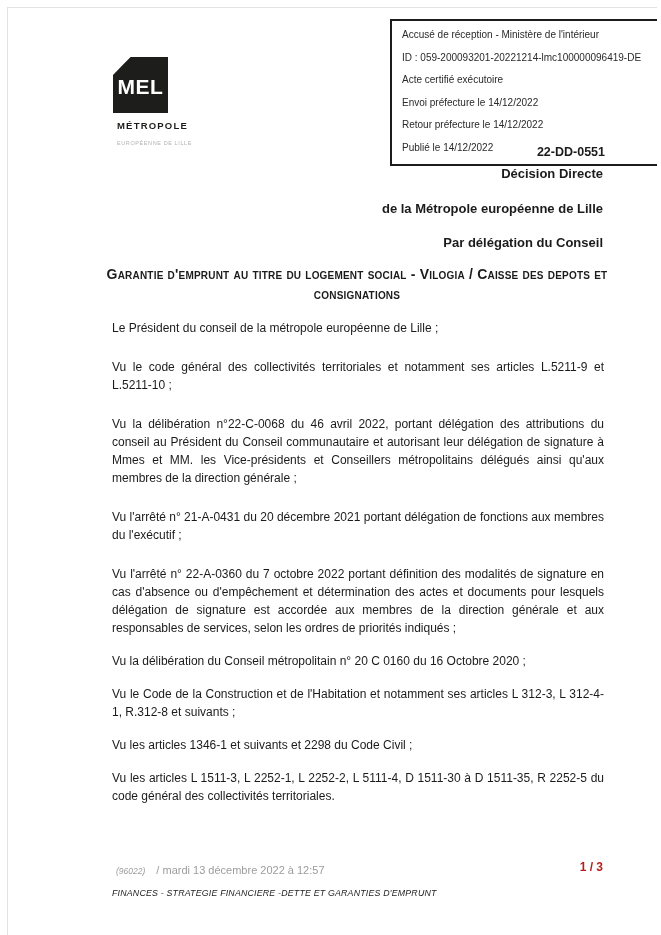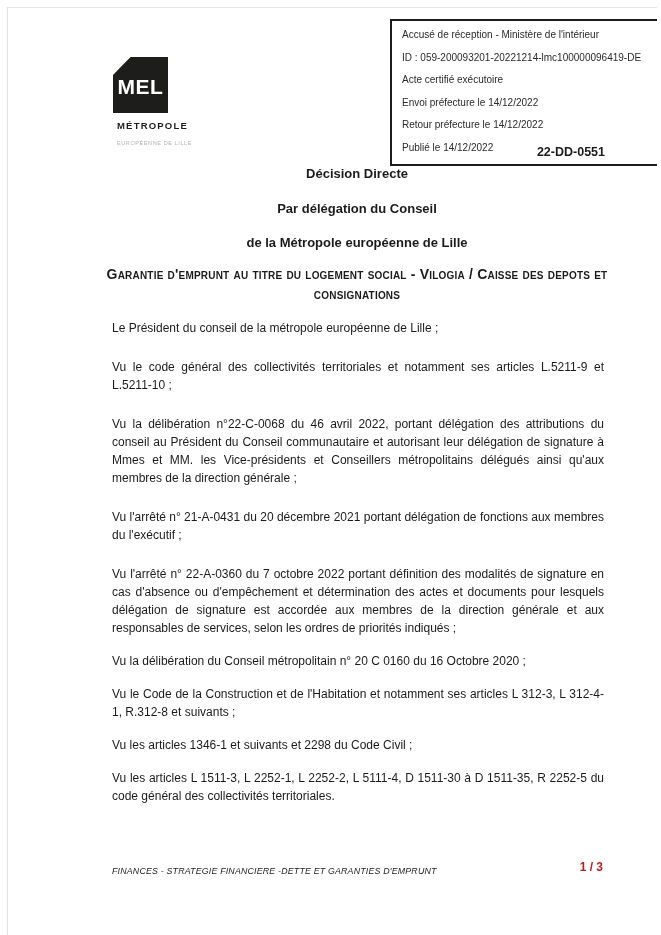--- a/index.html
+++ b/index.html
@@ -50,21 +50,21 @@
     white-space: nowrap; margin-top: 1px;
   }
 
   
   .doc-ref {
     position: absolute; top: 133px; right: 60px;
     font-weight: bold; font-size: 12.5px;
   }
   .title-block {
     position: absolute; top: 150px; left: 95px; width: 508px;
-    text-align: center;
+    text-align: right;
   }
   .title-block div {
     font-weight: bold; font-size: 13px; margin-bottom: 11.5px;
   }
 
   
   .subject {
     position: absolute; top: 252px; left: 88px; width: 522px;
     text-align: center;
     font-weight: bold;
@@ -116,38 +116,41 @@
       <span class="logo-acronym">MEL</span>
     </div>
     <div class="logo-name">MÉTROPOLE</div>
     <div class="logo-subtitle">EUROPÉENNE DE LILLE</div>
   </div>
 
   <div class="doc-ref">22-DD-0551</div>
 
   <div class="title-block">
     <div>Décision Directe</div>
+    <div>de la Métropole européenne de Lille</div>
     <div>Par délégation du Conseil</div>
-    <div>de la Métropole européenne de Lille</div>
   </div>
 
   <div class="subject">Garantie d'emprunt au titre du logement social - Vilogia / Caisse des depots et consignations</div>
 
   <div class="body-text">
     <p class="sp-large">Le Président du conseil de la métropole européenne de Lille ;</p>
     <p class="sp-large">Vu le code général des collectivités territoriales et notamment ses articles L.5211-9 et L.5211-10 ;</p>
     <p class="sp-large">Vu la délibération n°22-C-0068 du 46 avril 2022, portant délégation des attributions du conseil au Président du Conseil communautaire et autorisant leur délégation de signature à Mmes et MM. les Vice-présidents et Conseillers métropolitains délégués ainsi qu'aux membres de la direction générale ;</p>
     <p class="sp-large">Vu l'arrêté n° 21-A-0431 du 20 décembre 2021 portant délégation de fonctions aux membres du l'exécutif ;</p>
     <p class="sp-small">Vu l'arrêté n° 22-A-0360 du 7 octobre 2022 portant définition des modalités de signature en cas d'absence ou d'empêchement et détermination des actes et documents pour lesquels délégation de signature est accordée aux membres de la direction générale et aux responsables de services, selon les ordres de priorités indiqués ;</p>
     <p class="sp-small">Vu la délibération du Conseil métropolitain n° 20 C 0160 du 16 Octobre 2020 ;</p>
     <p class="sp-small">Vu le Code de la Construction et de l'Habitation et notamment ses articles L 312-3, L 312-4-1, R.312-8 et suivants ;</p>
     <p class="sp-small">Vu les articles 1346-1 et suivants et 2298 du Code Civil ;</p>
     <p>Vu les articles L 1511-3, L 2252-1, L 2252-2, L 5111-4, D 1511-30 à D 1511-35, R 2252-5 du code général des collectivités territoriales.</p>
   </div>
 
   <div class="footer">
     <div class="footer-left">
+      <div class="footer-meta">
+        <span class="footer-id">(96022)</span><span> / mardi 13 décembre 2022 à 12:57</span>
+      </div>
       <div class="footer-dept">FINANCES - STRATEGIE FINANCIERE -DETTE ET GARANTIES D'EMPRUNT</div>
     </div>
     <div class="footer-page">1 / 3</div>
   </div>
 
 </div>
 
 </body></html>

